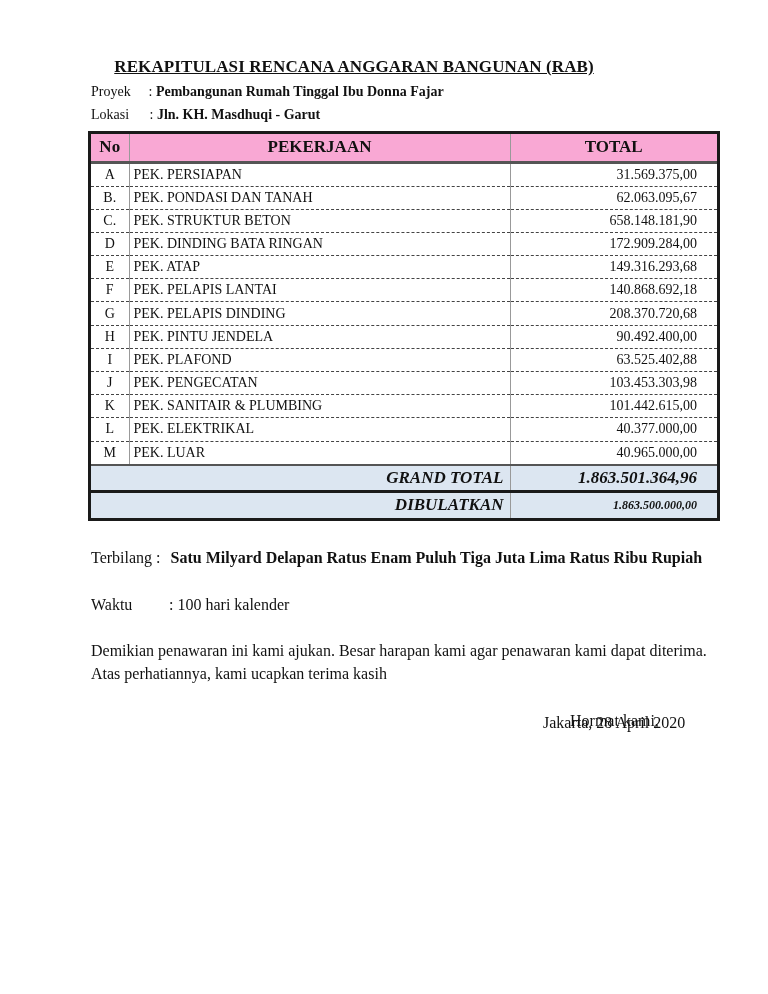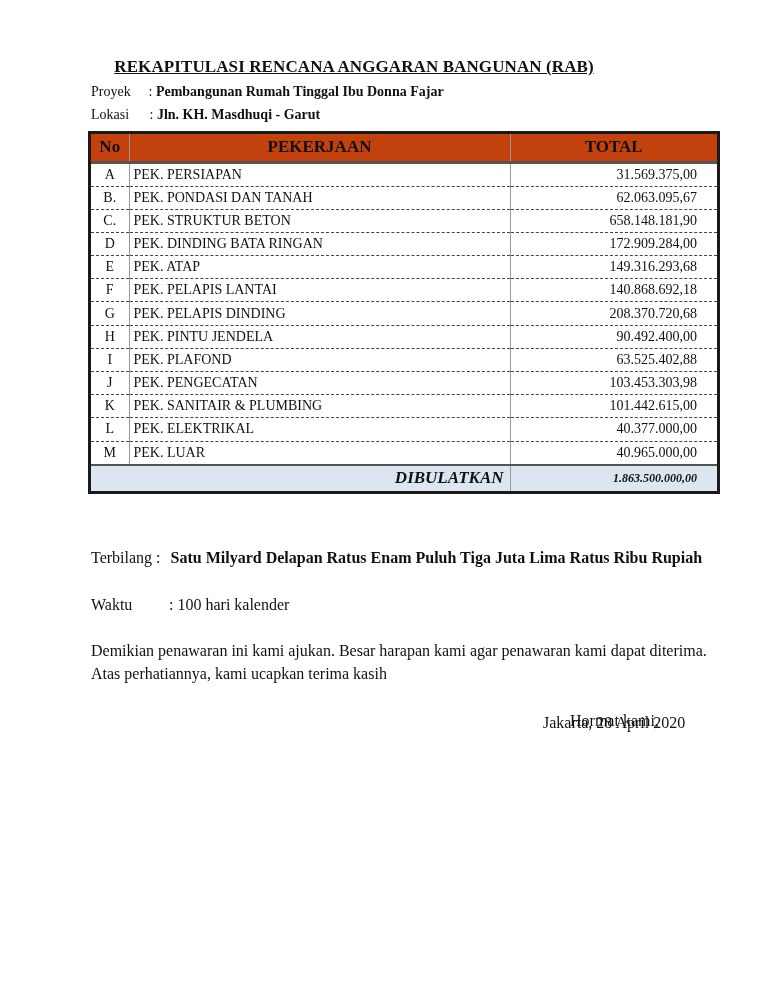--- a/index.html
+++ b/index.html
@@ -25,21 +25,21 @@
   #lokasi .lbl { width: 55px; }
   #proyek .lbl { width: 54px; }
 
   .rab-table {
     position: absolute; left: 88px; top: 131px; width: 632px;
     border: 3px solid #1a1a1a;
     border-collapse: collapse;
   }
   table { border-collapse: collapse; width: 100%; table-layout: fixed; }
   th {
-    background: #c2410c; font-size: 17px; font-weight: bold;
+    background: #f9a8d4; font-size: 17px; font-weight: bold;
     height: 28px; border-bottom: 3px solid #555;
     border-right: 1px solid #999;
   }
   th:last-child { border-right: none; }
   td {
     font-size: 14px; height: 23.2px; line-height: 22px;
     border-bottom: 1px dashed #444;
     border-right: 1px solid #999;
     padding: 0 4px;
     white-space: nowrap;
@@ -153,20 +153,24 @@
       <tr>
         <td class="no">L</td>
         <td>PEK. ELEKTRIKAL</td>
         <td>40.377.000,00</td>
       </tr>
       <tr class="last">
         <td class="no">M</td>
         <td>PEK. LUAR</td>
         <td>40.965.000,00</td>
       </tr>
+      <tr class="total grand">
+        <td colspan="2" class="lbl-cell">GRAND TOTAL</td>
+        <td class="amt">1.863.501.364,96</td>
+      </tr>
       <tr class="total rounded">
         <td colspan="2" class="lbl-cell">DIBULATKAN</td>
         <td class="amt">1.863.500.000,00</td>
       </tr>
     </tbody>
   </table>
 </div>
 
 <div class="para" id="terbilang">
   <span>Terbilang</span><span> : </span><span class="val">Satu Milyard Delapan Ratus Enam Puluh Tiga Juta Lima Ratus Ribu Rupiah</span>

